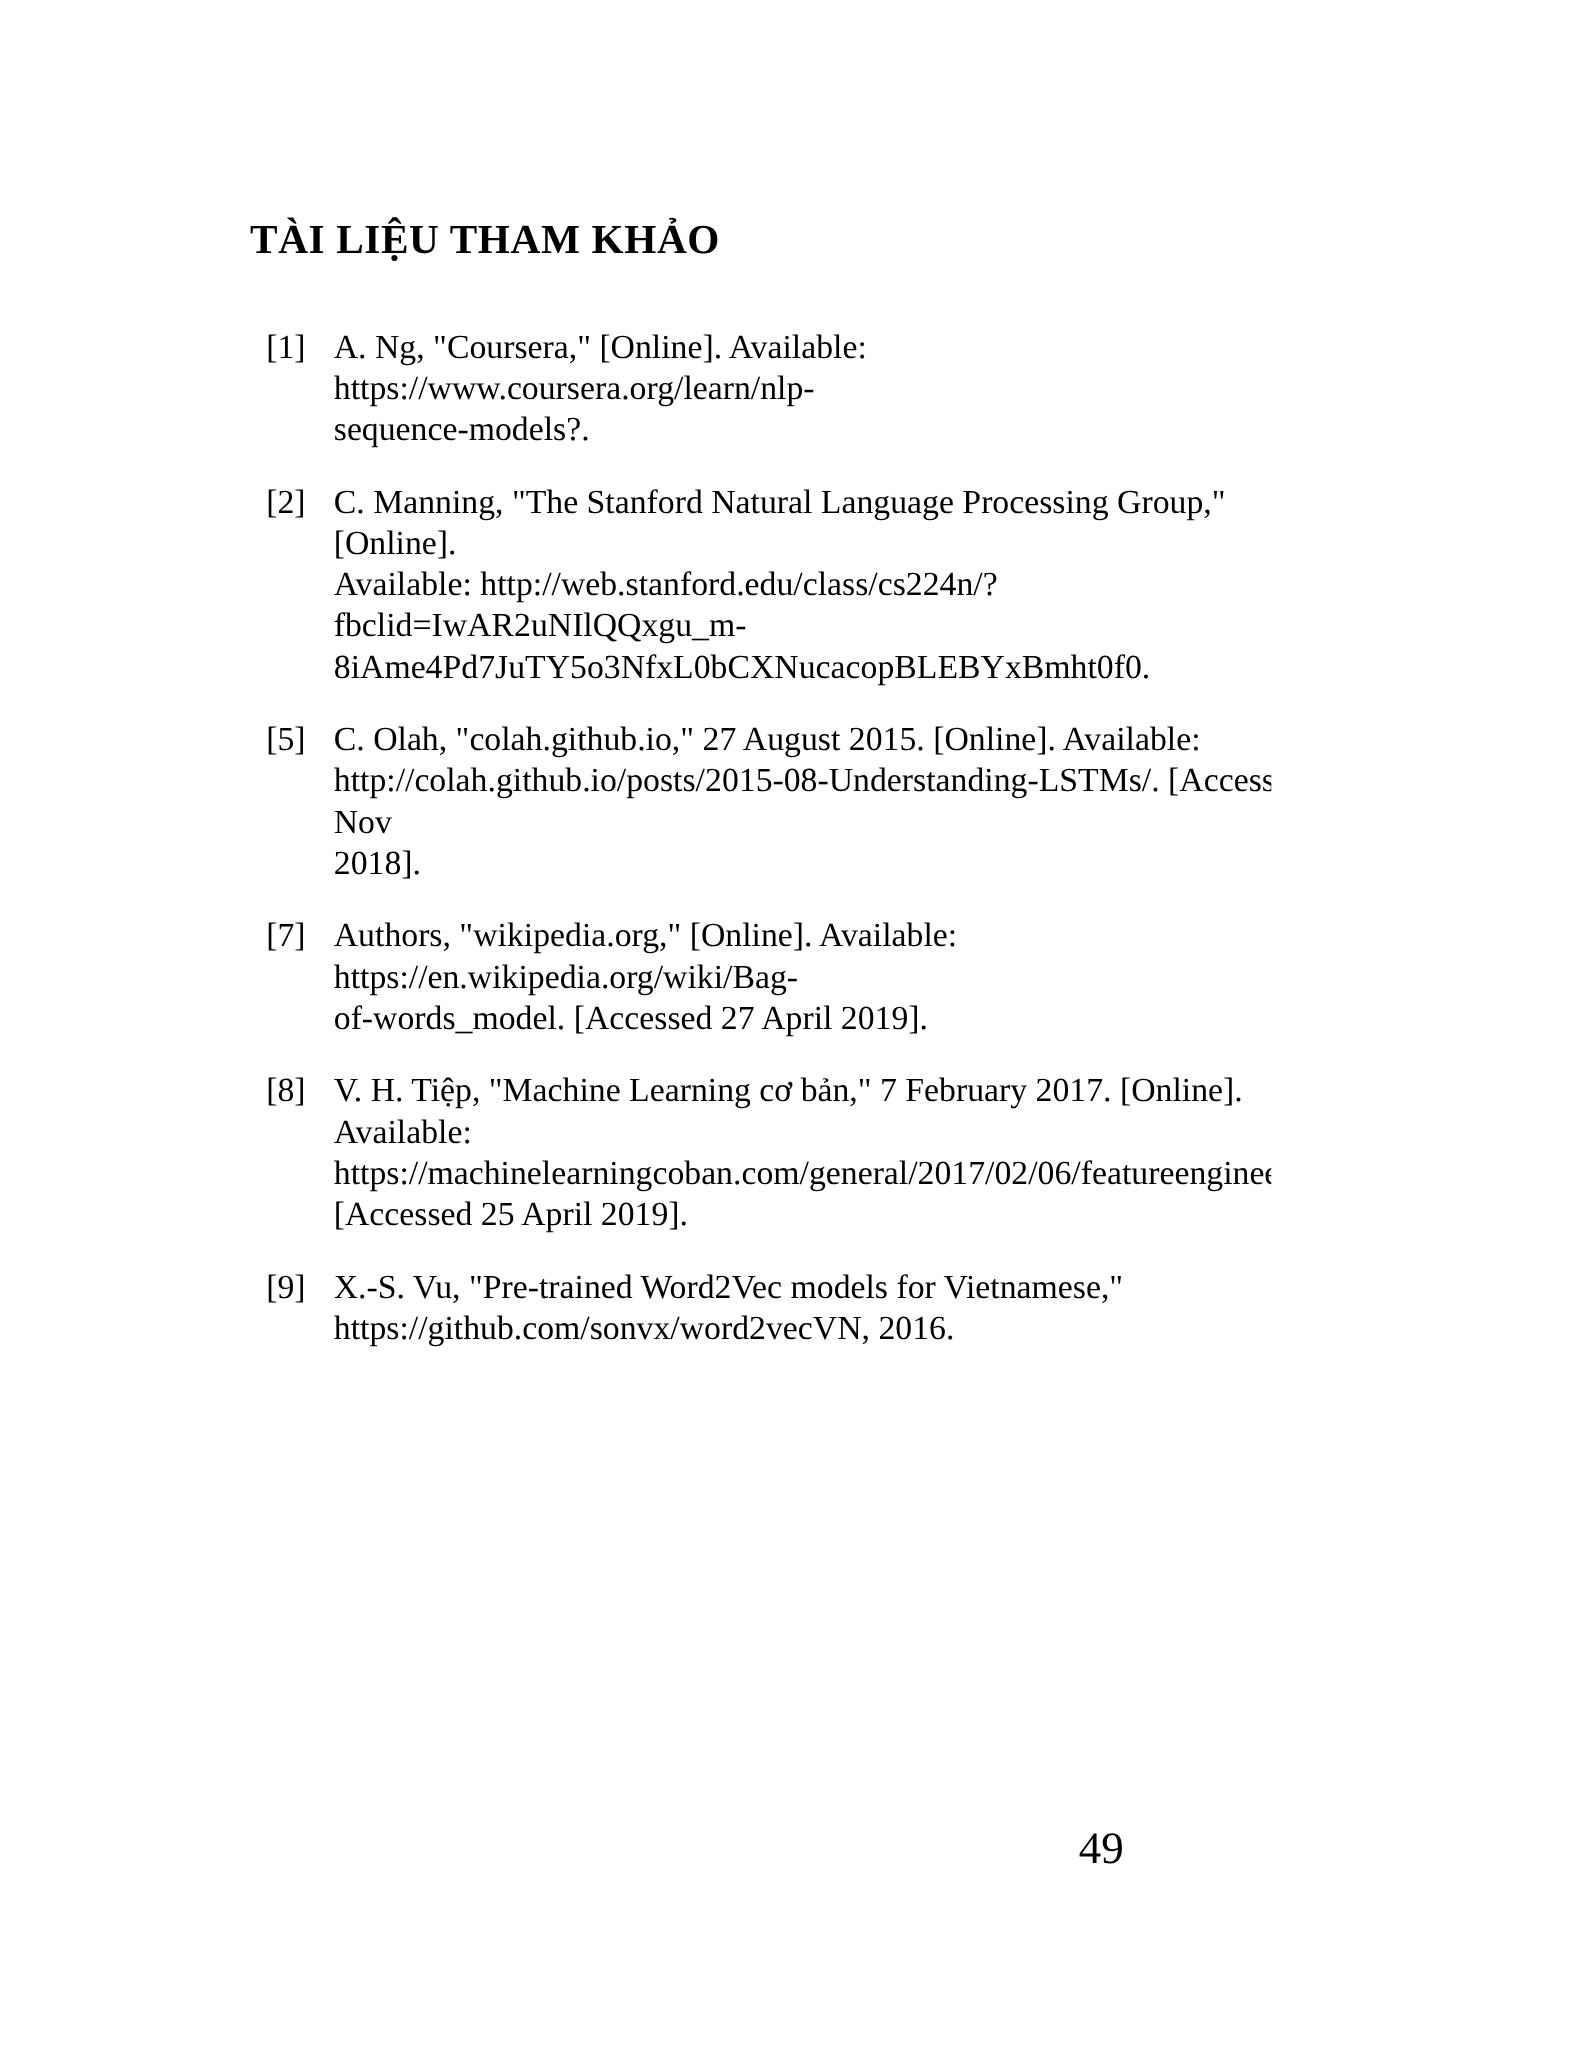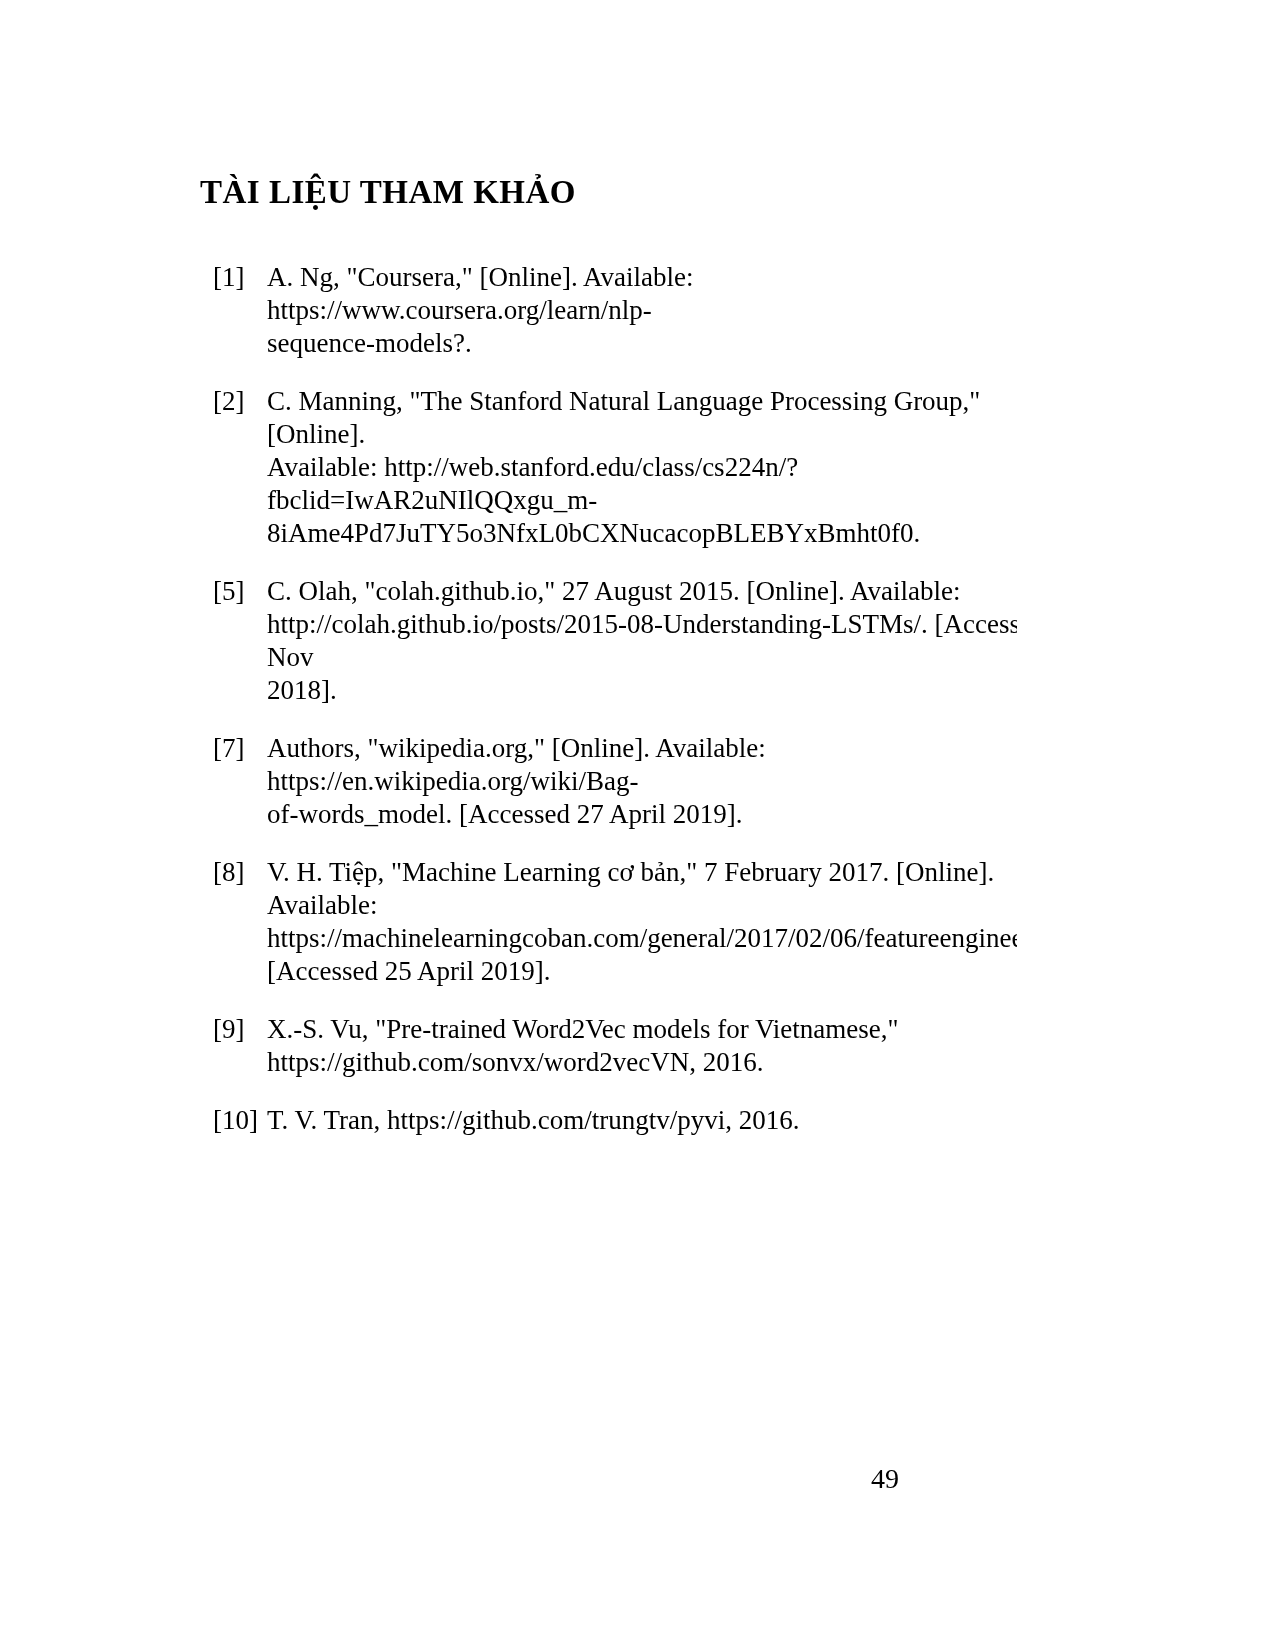--- a/index.html
+++ b/index.html
@@ -41,21 +41,21 @@
     min-width: 54px;
     text-indent: 0;
   }
   .ref-text {
     white-space: pre-wrap;
   }
   .page-number {
     position: absolute;
     top: 1462px;
     right: 118px;
-    font-size: 28px;
+    font-size: 36px;
     line-height: 33px;
   }
 </style>
 </head>
 <body>
 
 <div class="page">
 
   <h1 class="page-title">TÀI LIỆU THAM KHẢO</h1>
 
@@ -78,19 +78,18 @@
     <div class="ref-item"><span class="ref-marker">[7]</span><span class="ref-text">Authors, "wikipedia.org," [Online]. Available: https://en.wikipedia.org/wiki/Bag-
 of-words_model. [Accessed 27 April 2019].</span></div>
 
     <div class="ref-item"><span class="ref-marker">[8]</span><span class="ref-text">V. H. Tiệp, "Machine Learning cơ bản," 7 February 2017. [Online]. Available:
 https://machinelearningcoban.com/general/2017/02/06/featureengineering/.
 [Accessed 25 April 2019].</span></div>
 
     <div class="ref-item"><span class="ref-marker">[9]</span><span class="ref-text">X.-S. Vu, "Pre-trained Word2Vec models for Vietnamese,"
 https://github.com/sonvx/word2vecVN, 2016.</span></div>
 
-    <div class="ref-item"><span class="ref-marker">[10]</span><span class="ref-text">T. V. Tran, https://github.com/trungtv/pyvi, 2016.</span></div>
 
   </div>
 
   <div class="page-number">49</div>
 
 </div>
 
 </body></html>

